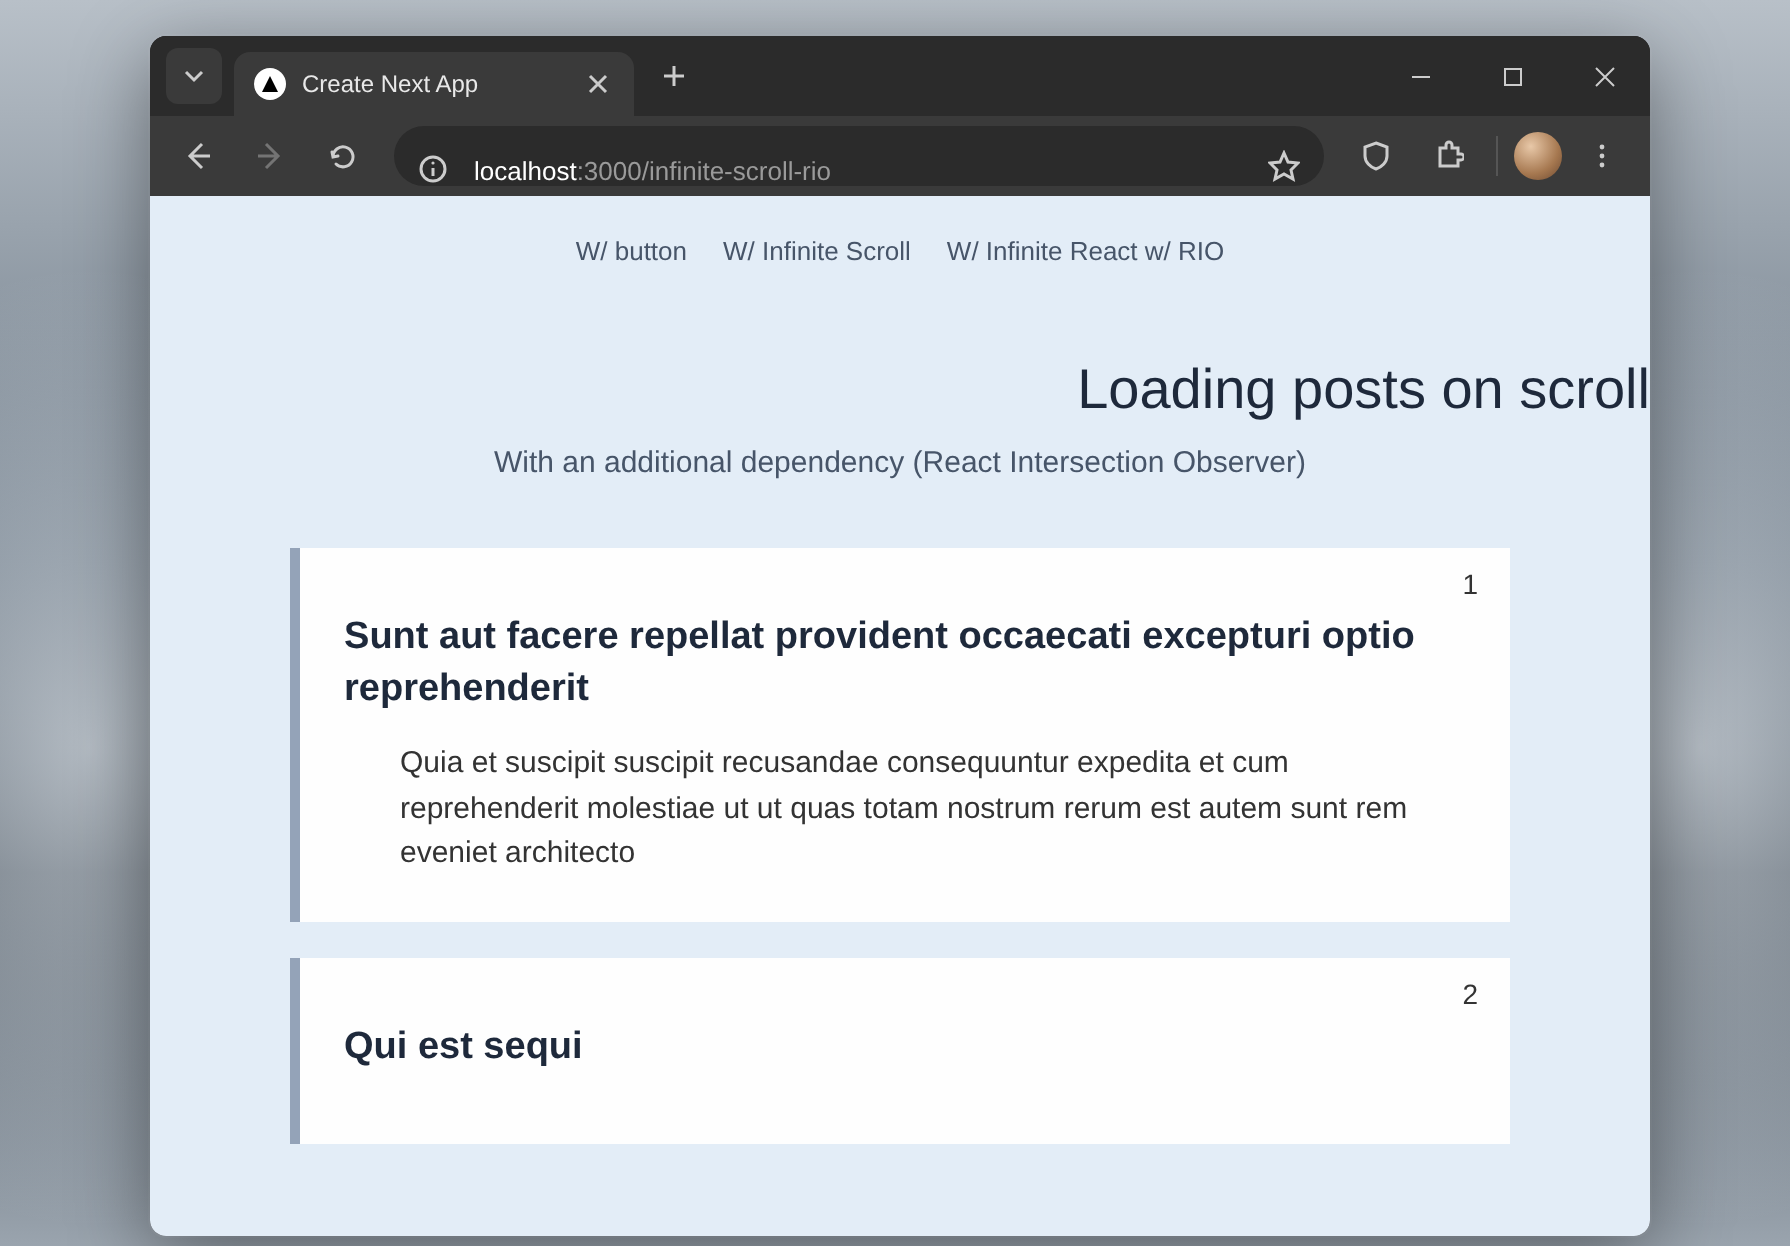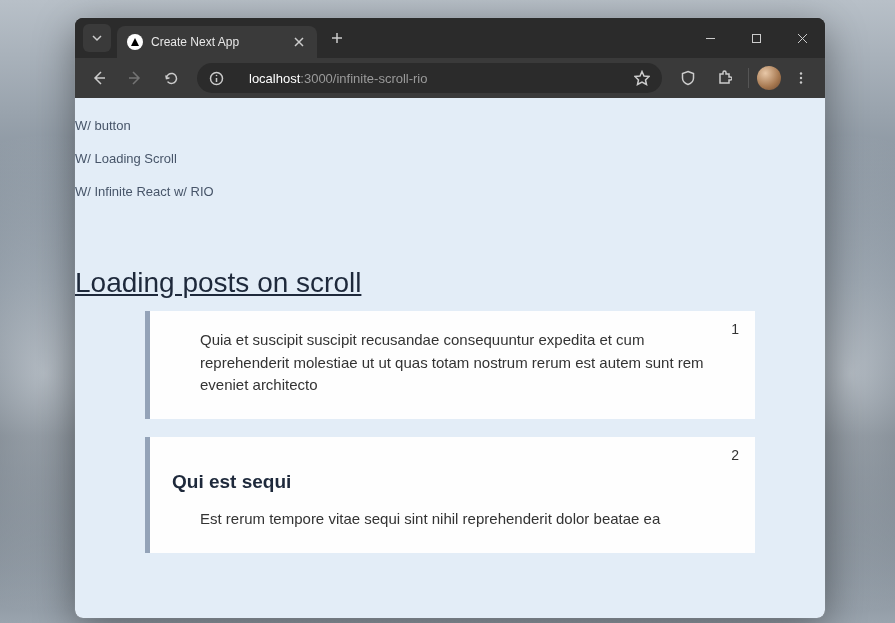--- a/index.html
+++ b/index.html
@@ -74,39 +74,39 @@
     .window-controls { margin-left: auto; display: flex; }
     .win-btn { width: 46px; height: 40px; display: flex; align-items: center; justify-content: center; cursor: pointer; }
     .addressbar-row {
       height: 40px; background: #3a3a3a; display: flex; align-items: center;
       padding: 0 8px; gap: 4px; flex-shrink: 0;
     }
     .nav-btn { width: 32px; height: 32px; display: flex; align-items: center; justify-content: center; cursor: pointer; border-radius: 16px; }
     .nav-btn.disabled { opacity: 0.4; cursor: default; }
     .addressbar {
       flex: 1; height: 30px; background: #2b2b2b; border-radius: 15px;
-      display: flex; align-items: center; padding: 0 10px; gap: 24px; margin: 0 6px;
+      display: flex; align-items: flex-end; padding: 0 10px; gap: 12px; margin: 0 6px;
     }
     .site-info { width: 18px; height: 18px; display: flex; align-items: center; justify-content: center; cursor: pointer; }
     .url-text { color: #e8e8e8; font-size: 13px; flex: 1; white-space: nowrap; overflow: hidden; }
     .url-host { color: #fff; }
     .url-path { color: #9a9a9a; }
     .star-btn { width: 20px; height: 20px; display: flex; align-items: center; justify-content: center; cursor: pointer; }
     .ext-btn { width: 32px; height: 32px; display: flex; align-items: center; justify-content: center; cursor: pointer; border-radius: 16px; }
     .avatar { width: 24px; height: 24px; border-radius: 50%; background: radial-gradient(circle at 35% 30%, #e8c8a8, #a67850 60%, #6b4830); cursor: pointer; }
     .divider-v { width: 1px; height: 20px; background: #555; margin: 0 4px; }
     .content {
       flex: 1; background: #e3edf7; overflow: auto; position: relative;
     }
     .page {
       padding: 20px 0 0 0;
     }
-    .nav-links { display: flex; gap: 18px; justify-content: center; margin-bottom: 68px; flex-direction: column; }
+    .nav-links { display: flex; gap: 18px; justify-content: center; margin-bottom: 46px; }
     .nav-link { color: #475569; font-size: 13px; text-decoration: none; cursor: pointer; }
-    .page-title { text-align: left; font-size: 28px; font-weight: 400; color: #1e293b; margin-bottom: 12px; position: relative; text-decoration: underline; }
+    .page-title { text-align: right; font-size: 28px; font-weight: 400; color: #1e293b; margin-bottom: 12px; position: relative; }
     .page-subtitle { text-align: center; font-size: 15px; color: #475569; margin-bottom: 34px; }
     .posts { padding: 0 70px; }
     .post-card {
       background: #fefefe; border-left: 5px solid #94a3b8; padding: 18px 22px 22px 22px;
       margin-bottom: 18px; position: relative;
     }
     .post-number { position: absolute; top: 10px; right: 16px; font-size: 14px; color: #333; }
     .post-title { font-size: 19px; font-weight: 700; color: #1e293b; margin-bottom: 14px; margin-top: 14px; line-height: 1.35; }
     .post-title:first-letter { text-transform: uppercase; }
     .post-body { font-size: 15px; color: #333; line-height: 1.5; margin-left: 28px; }
@@ -216,31 +216,32 @@
           <circle cx="7" cy="7" r="1.2" fill="#ccc"></circle>
           <circle cx="7" cy="11.5" r="1.2" fill="#ccc"></circle>
         </svg>
     </div>
   </div>
 
   <div class="content">
     <div class="page">
       <div class="nav-links">
         <a class="nav-link">W/ button</a>
-        <a class="nav-link">W/ Loading Scroll</a>
+        <a class="nav-link">W/ Infinite Scroll</a>
         <a class="nav-link">W/ Infinite React w/ RIO</a>
       </div>
       <h1 class="page-title">Loading posts on scroll</h1>
+      <p class="page-subtitle">With an additional dependency (React Intersection Observer)</p>
       <div class="posts">
         <div class="post-card">
           <div class="post-number">1</div>
+          <h2 class="post-title">Sunt aut facere repellat provident occaecati excepturi optio reprehenderit</h2>
           <p class="post-body">Quia et suscipit suscipit recusandae consequuntur expedita et cum reprehenderit molestiae ut ut quas totam nostrum rerum est autem sunt rem eveniet architecto</p>
         </div>
         <div class="post-card">
           <div class="post-number">2</div>
           <h2 class="post-title">Qui est sequi</h2>
-          <p class="post-body">Est rerum tempore vitae sequi sint nihil reprehenderit dolor beatae ea</p>
         </div>
       </div>
     </div>
   </div>
 
 </div>
 
 </body></html>

